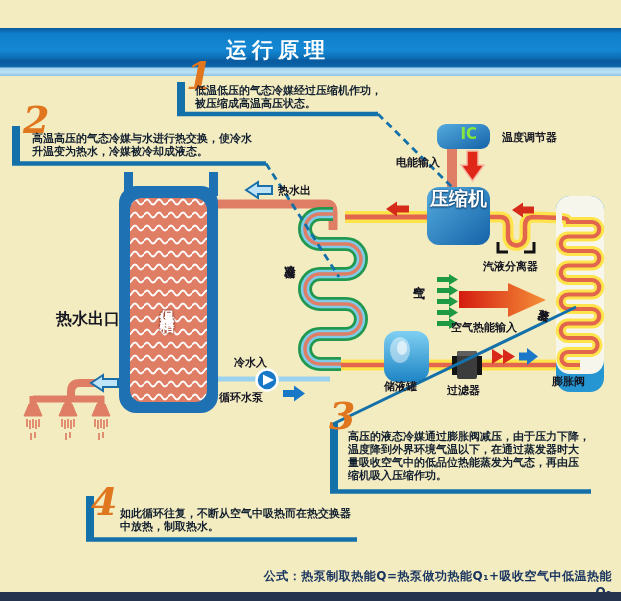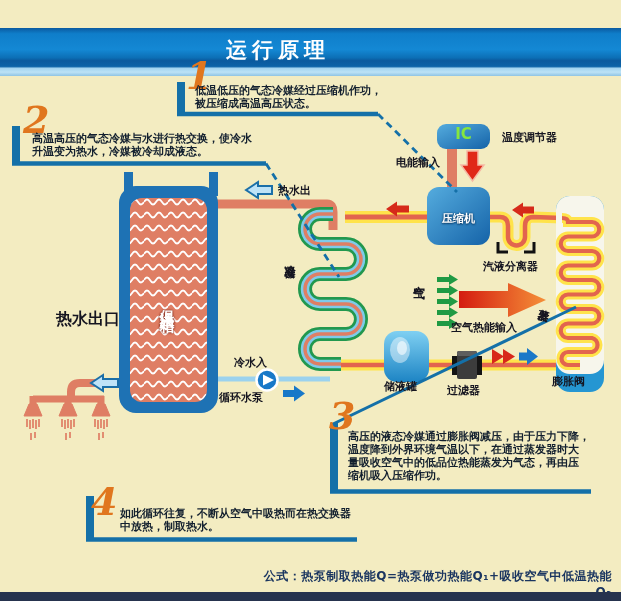--- a/index.html
+++ b/index.html
@@ -179,23 +179,23 @@
 升温变为热水，冷媒被冷却成液态。</div>
   <div class="note" style="left:348px;top:431px;width:250px;">高压的液态冷媒通过膨胀阀减压，由于压力下降，
 温度降到外界环境气温以下，在通过蒸发器时大
 量吸收空气中的低品位热能蒸发为气态，再由压
 缩机吸入压缩作功。</div>
   <div class="note" style="left:120px;top:508px;width:250px;">如此循环往复，不断从空气中吸热而在热交换器
 中放热，制取热水。</div>
 
   <div class="lbl" style="left:278px;top:184px;">热水出</div>
   <div class="lbl" style="left:502px;top:131px;">温度调节器</div>
-  <div class="lbl" style="left:450px;top:128px;width:27px;text-align:center;color:#86E63E;font-size:15px;">IC</div>
+  <div class="lbl" style="left:450px;top:128px;width:27px;text-align:right;color:#86E63E;font-size:15px;">IC</div>
   <div class="lbl" style="left:396px;top:156px;">电能输入</div>
-  <div class="lbl" style="left:427px;top:212px;width:63px;text-align:center;color:#FFFFFF;font-size:11px;text-shadow:0 0 2px #0A3A66,0 1px 2px #0A3A66;">压缩机</div>
+  <div class="lbl" style="left:427px;top:192px;width:63px;text-align:center;color:#FFFFFF;font-size:19px;text-shadow:0 0 2px #0A3A66,0 1px 2px #0A3A66;">压缩机</div>
   <div class="lbl" style="left:483px;top:260px;">汽液分离器</div>
   <div class="lbl vert" style="left:283px;top:256px;height:42px;font-size:11.5px;">冷凝器</div>
   <div class="lbl vert" style="left:412px;top:276px;height:34px;font-size:12px;">空气</div>
   <div class="lbl" style="left:451px;top:321px;">空气热能输入</div>
   <div class="lbl vert" id="evap-label" style="left:535px;top:300px;height:44px;">蒸发器</div>
   <div class="lbl" style="left:384px;top:380px;">储液罐</div>
   <div class="lbl" style="left:447px;top:384px;">过滤器</div>
   <div class="lbl" style="left:504px;top:375px;margin-left:48px;">膨胀阀</div>
   <div class="lbl" style="left:56px;top:312px;font-size:16px;">热水出口</div>
   <div id="tank-label">保温水箱</div>

